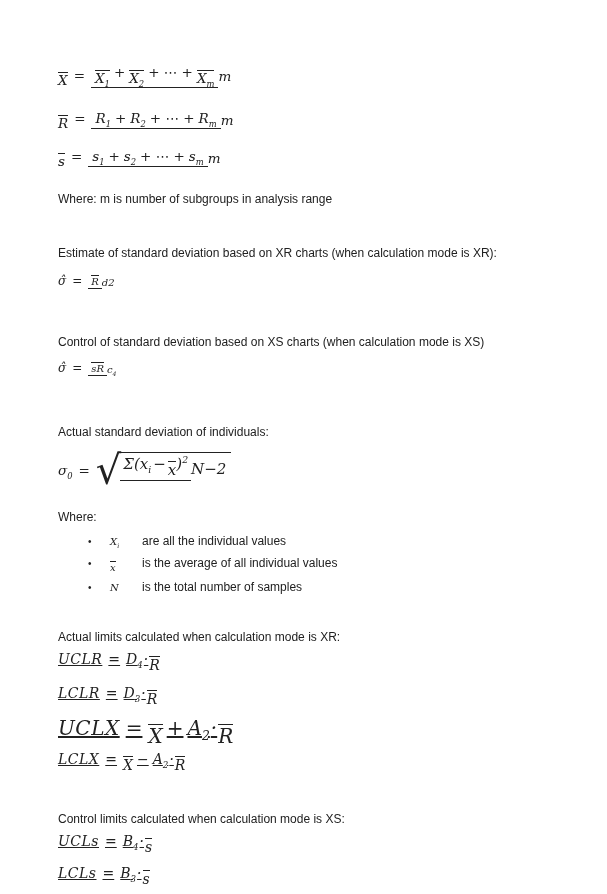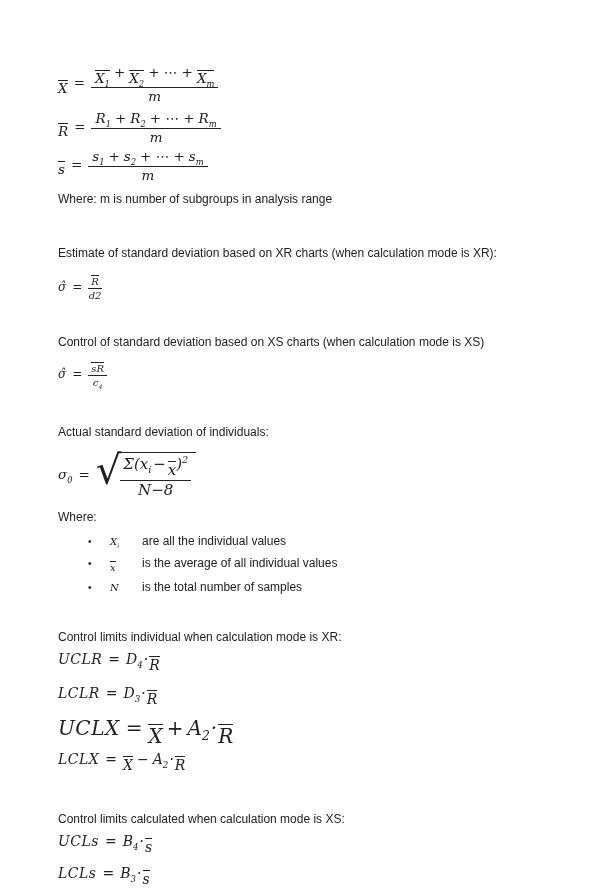--- a/index.html
+++ b/index.html
@@ -11,21 +11,21 @@
   .btext{font-size:12px;line-height:14px;}
   
   .math{font-family:"DejaVu Serif",serif;font-style:italic;font-size:13.5px;line-height:1;}
   .math sub{font-size:0.62em;line-height:0;}
   .math sup{font-size:0.62em;line-height:0;vertical-align:0.7em;}
   .meq{margin:0 6px;font-style:normal;}
   .mop{margin:0 4px;font-style:normal;}
   .mdot{margin:0 1px;}
   .mlhs{letter-spacing:0.5px;}
   
-  .frac{display:inline-flex;flex-direction:column;align-items:center;vertical-align:middle;text-align:center;}
+  .frac{display:inline-flex;align-items:center;vertical-align:middle;text-align:center;}
   .fnum{border-bottom:1.2px solid #222;padding:2px 4px 2px;white-space:nowrap;}
   .fden{padding-top:2px;}
   
   .bstack{display:inline-block;text-align:center;line-height:1;white-space:nowrap;}
   .bstack .bline{display:block;border-top:1.2px solid #222;margin-bottom:1px;height:0;}
   .bstack .bbase{display:block;}
   .dropbar{vertical-align:-0.42em;}
   
   .frac.small{font-size:10px;}
   .frac.small .fnum{padding:1px 3px 1px;}
@@ -33,21 +33,21 @@
   .sqrt{display:inline-flex;align-items:flex-start;vertical-align:middle;}
   .rad{font-style:normal;font-size:40px;line-height:0.95;font-family:"DejaVu Sans",sans-serif;transform:translateY(-1px);}
   .radicand{border-top:1.2px solid #222;padding:3px 5px 0 2px;margin-left:-3px;}
   .frac.inner{font-size:15px;}
   .frac.inner .fnum{padding:1px 3px 2px;}
   
   .bullet-row{display:flex;align-items:baseline;line-height:14px;margin-bottom:7px;font-size:12px;}
   .bullet{width:22px;margin-left:30px;font-size:10px;}
   .blead{min-width:14px;margin-right:18px;font-size:10px;}
   .btxt{font-size:12px;}
-  .cl-row{height:26px;}
+  .cl-row{height:26px;text-decoration:underline;}
 </style>
 </head>
 <body>
 
 <div class="page">
 
   <div class="block math" style="top:64px">
     <span class="bstack dropbar"><span class="bline"></span><span class="bbase">X</span></span><span class="meq">=</span><span class="frac">
         <span class="fnum"><span class="bstack dropbar"><span class="bline"></span><span class="bbase"><span>X</span><sub>1</sub></span></span><span class="mop">+</span><span class="bstack dropbar"><span class="bline"></span><span class="bbase"><span>X</span><sub>2</sub></span></span><span class="mop">+ ⋯ +</span><span class="bstack dropbar"><span class="bline"></span><span class="bbase"><span>X</span><sub>m</sub></span></span></span>
         <span class="fden">m</span>
@@ -88,21 +88,21 @@
       </span>
   </div>
 
   <div class="block btext" style="top:425px">Actual standard deviation of individuals:</div>
 
   <div class="block math" style="top:452px">
     <span><span>σ</span><sub>0</sub></span><span class="meq">=</span><span class="sqrt">
         <span class="rad">√</span>
         <span class="radicand"><span class="frac inner">
             <span class="fnum"><span>Σ</span><span>(</span><span>x</span><sub>i</sub><span class="mop" style="margin:0 2px">−</span><span class="bstack dropbar"><span class="bline"></span><span class="bbase">x</span></span><span>)</span><sup>2</sup></span>
-            <span class="fden">N−8</span>
+            <span class="fden">N−2</span>
           </span></span>
       </span>
   </div>
 
   <div class="block btext" style="top:510px">Where:</div>
 
   <div class="block" style="top:534px;left:58px">
     <div class="bullet-row">
       <span class="bullet">•</span>
       <span class="blead math"><span>X</span><sub>i</sub></span>
@@ -113,21 +113,21 @@
       <span class="blead math"><span class="bstack dropbar"><span class="bline"></span><span class="bbase">x</span></span></span>
       <span class="btxt">is the average of all individual values</span>
     </div>
     <div class="bullet-row">
       <span class="bullet">•</span>
       <span class="blead math">N</span>
       <span class="btxt">is the total number of samples</span>
     </div>
   </div>
 
-  <div class="block btext" style="top:630px">Control limits individual when calculation mode is XR:</div>
+  <div class="block btext" style="top:630px">Actual limits calculated when calculation mode is XR:</div>
 
   <div class="block math cl-row" style="top:652px;font-size:14px">
     <span class="mlhs">UCLR</span><span class="meq">=</span><span>D</span><sub>4</sub><span class="mdot">·</span><span class="bstack dropbar"><span class="bline"></span><span class="bbase">R</span></span>
   </div>
 
   <div class="block math cl-row" style="top:686px;font-size:14px">
     <span class="mlhs">LCLR</span><span class="meq">=</span><span>D</span><sub>3</sub><span class="mdot">·</span><span class="bstack dropbar"><span class="bline"></span><span class="bbase">R</span></span>
   </div>
 
   <div class="block math cl-row" style="top:718px;font-size:20px">

